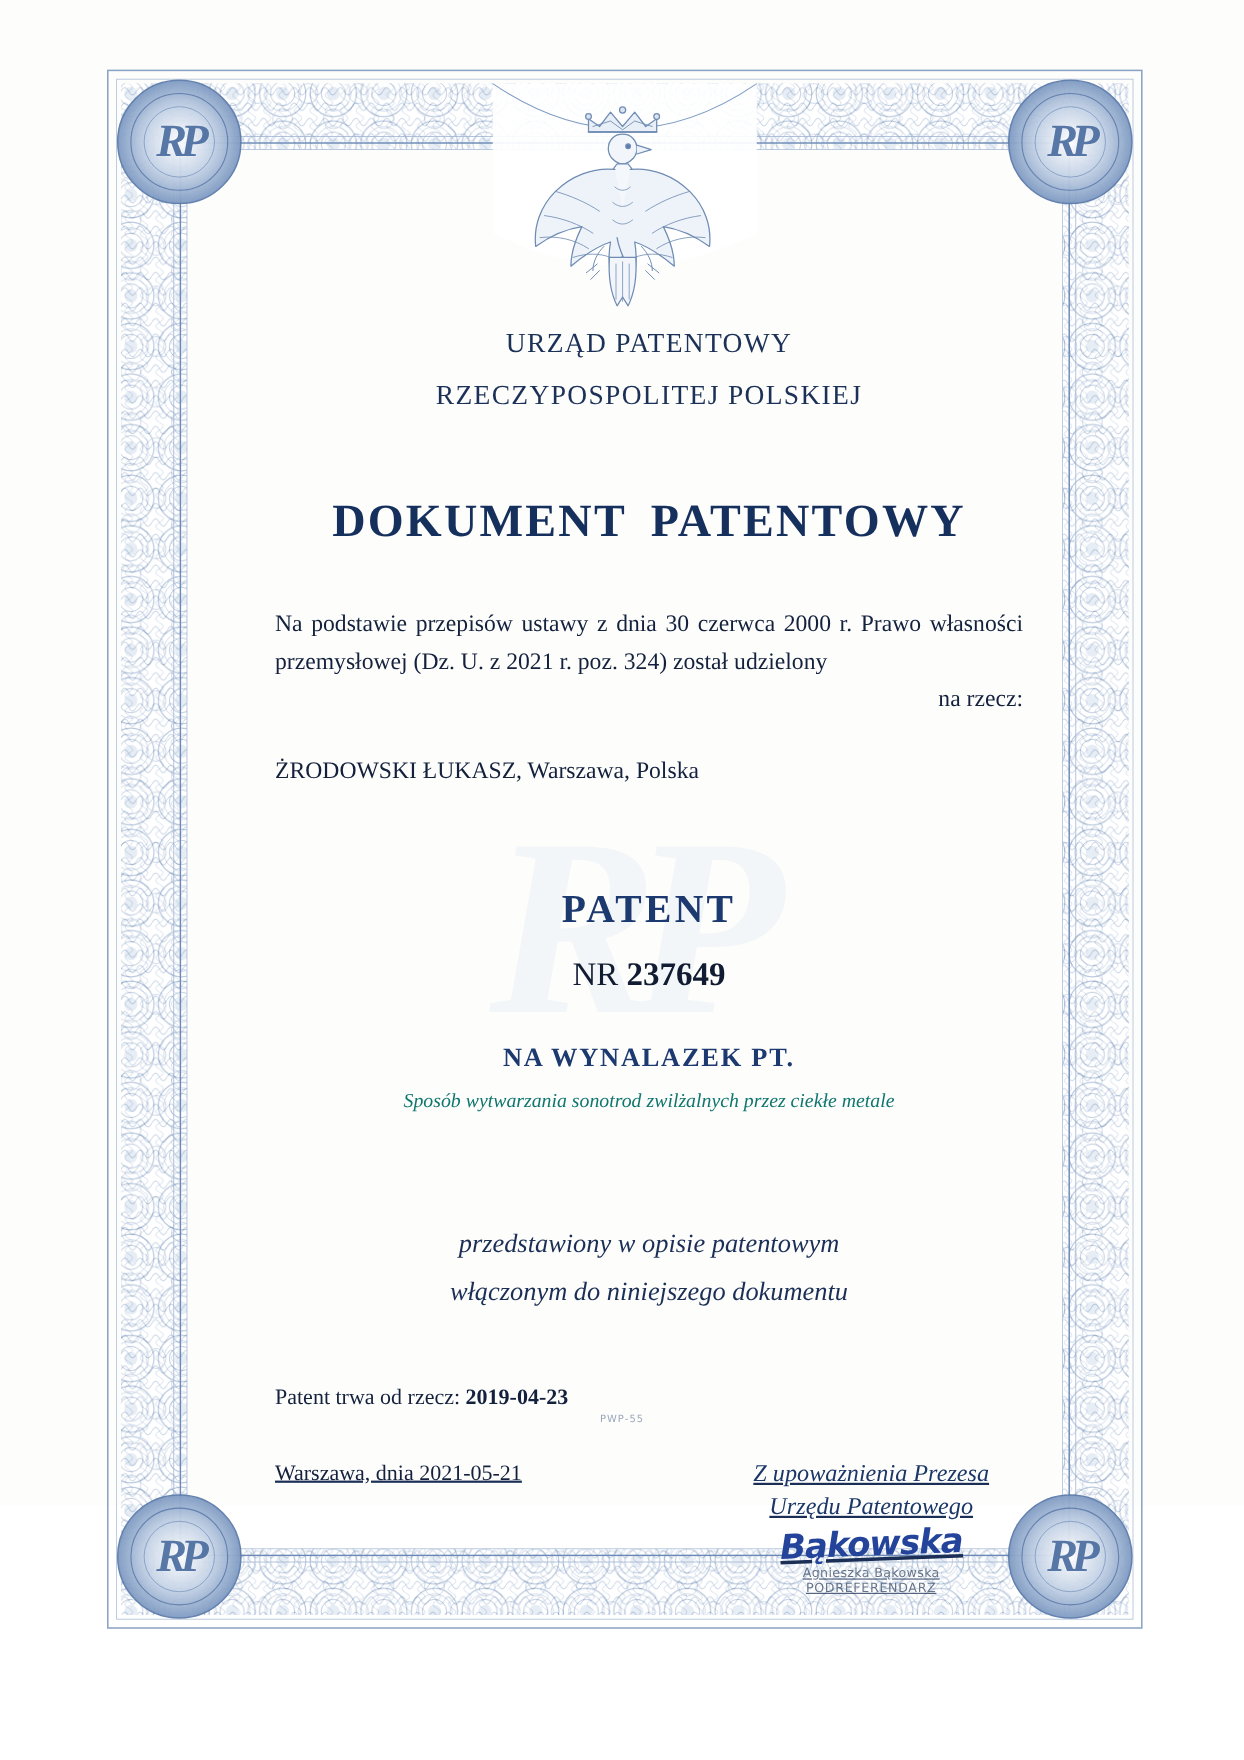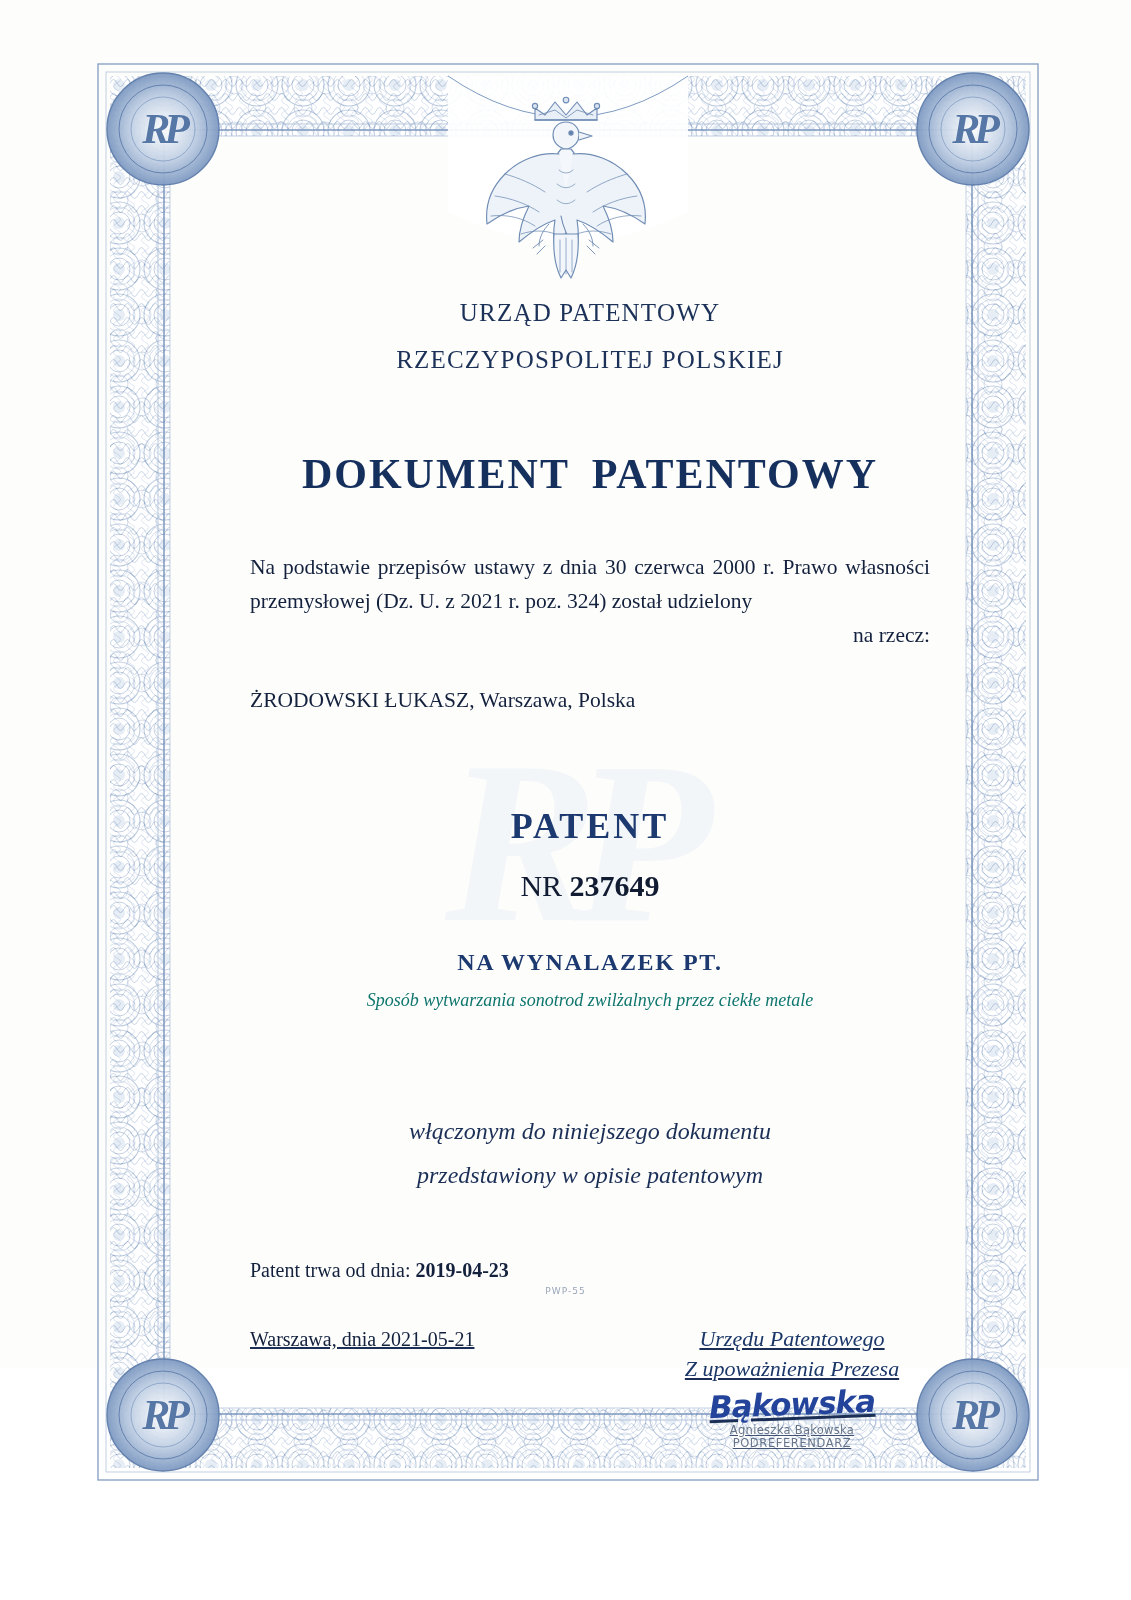--- a/index.html
+++ b/index.html
@@ -388,35 +388,35 @@
     <div class="patent-nr">
       <span>NR</span>
       <b>237649</b>
     </div>
 
     <div class="for-invention">NA WYNALAZEK PT.</div>
 
     <div class="invention-title">Sposób wytwarzania sonotrod zwilżalnych przez ciekłe metale</div>
 
     <div class="italic-block">
+      <div>przedstawiony w opisie patentowym</div>
       <div>włączonym do niniejszego dokumentu</div>
-      <div>przedstawiony w opisie patentowym</div>
     </div>
 
     <div class="valid-from">
-      <span>Patent trwa od dnia:</span>
+      <span>Patent trwa od rzecz:</span>
       <b>2019-04-23</b>
     </div>
 
     <div class="footer-row">
       <div class="place-date">Warszawa, dnia 2021-05-21</div>
 
       <div class="sign-block">
+        <div class="sign-auth">Z upoważnienia Prezesa</div>
         <div class="sign-auth">Urzędu Patentowego</div>
-        <div class="sign-auth">Z upoważnienia Prezesa</div>
         <div class="signature">Bąkowska</div>
         <div class="stamp">
           <div>Agnieszka Bąkowska</div>
           <div class="ref">PODREFERENDARZ</div>
         </div>
       </div>
     </div>
 
   </div>
 

